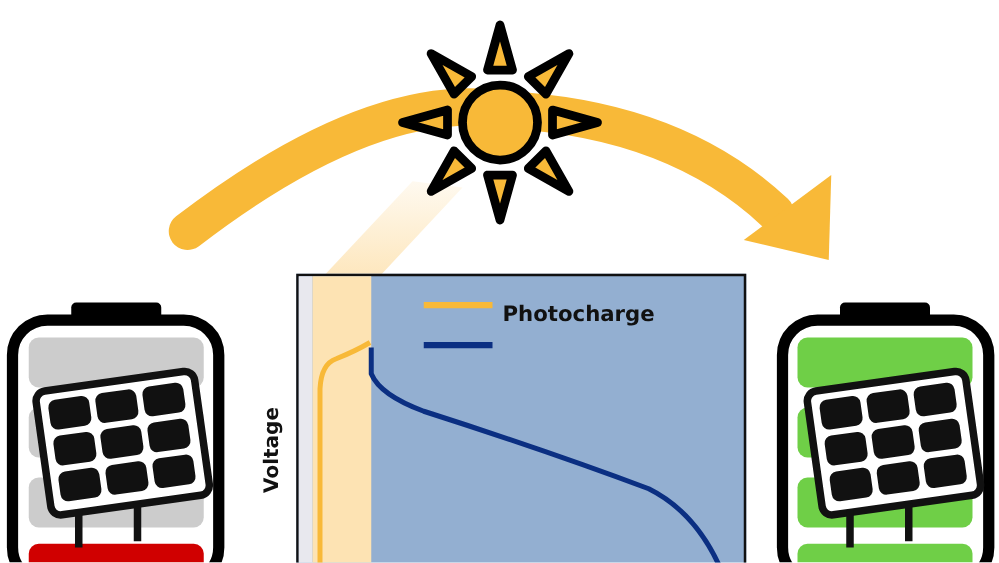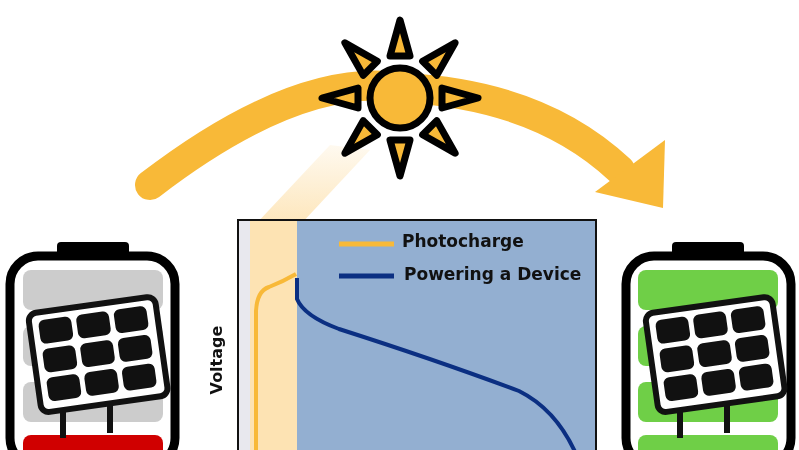--- a/index.html
+++ b/index.html
@@ -43,22 +43,21 @@
 
 <div class="abs" style="left:237px;top:219px;width:360px;height:240px;border:2px solid #111;box-sizing:border-box;background:#93afd1;">
   <div class="abs" style="left:0;top:0;width:11px;height:100%;background:#e8e8ee;"></div>
   <div class="abs" style="left:11px;top:0;width:47px;height:100%;background:#fde3b3;"></div>
   <svg class="abs" style="left:0;top:0" width="356" height="240">
     <path d="M 17 240 L 17 90 Q 18 70 30 66 Q 45 60 57 53" fill="none" stroke="#f8b938" stroke-width="4"></path>
     <path d="M 58 57 L 58 78 Q 65 95 100 108 Q 200 140 280 170 Q 320 190 340 240" fill="none" stroke="#0b2f82" stroke-width="4"></path>
     <line x1="100" y1="23" x2="155" y2="23" stroke="#f8b938" stroke-width="5"></line>
     <line x1="100" y1="55" x2="155" y2="55" stroke="#0b2f82" stroke-width="5"></line>
   </svg>
-  <div class="legend-label" style="left:163px;top:10px;">Photocharge</div>
-  <div class="legend-label" style="left:165px;top:43px;">Powering a Device</div>
+  <div class="legend-label" style="left:163px;top:21px;">Photocharge</div>
 </div>
 
 <div class="ylabel" style="left:182px;top:350px;width:70px;height:20px;text-align:center;">Voltage</div>
 
 <svg class="abs" style="left:0;top:238" width="180" height="212">
   <rect x="57" y="4" width="72" height="18" rx="4" fill="#000"></rect>
   <rect x="10" y="18" width="165" height="210" rx="28" fill="#fff" stroke="#000" stroke-width="9"></rect>
   <rect x="23" y="32" width="140" height="40" rx="8" fill="#cccccc"></rect>
   <rect x="23" y="88" width="140" height="40" rx="8" fill="#cccccc"></rect>
   <rect x="23" y="144" width="140" height="40" rx="8" fill="#cccccc"></rect>

